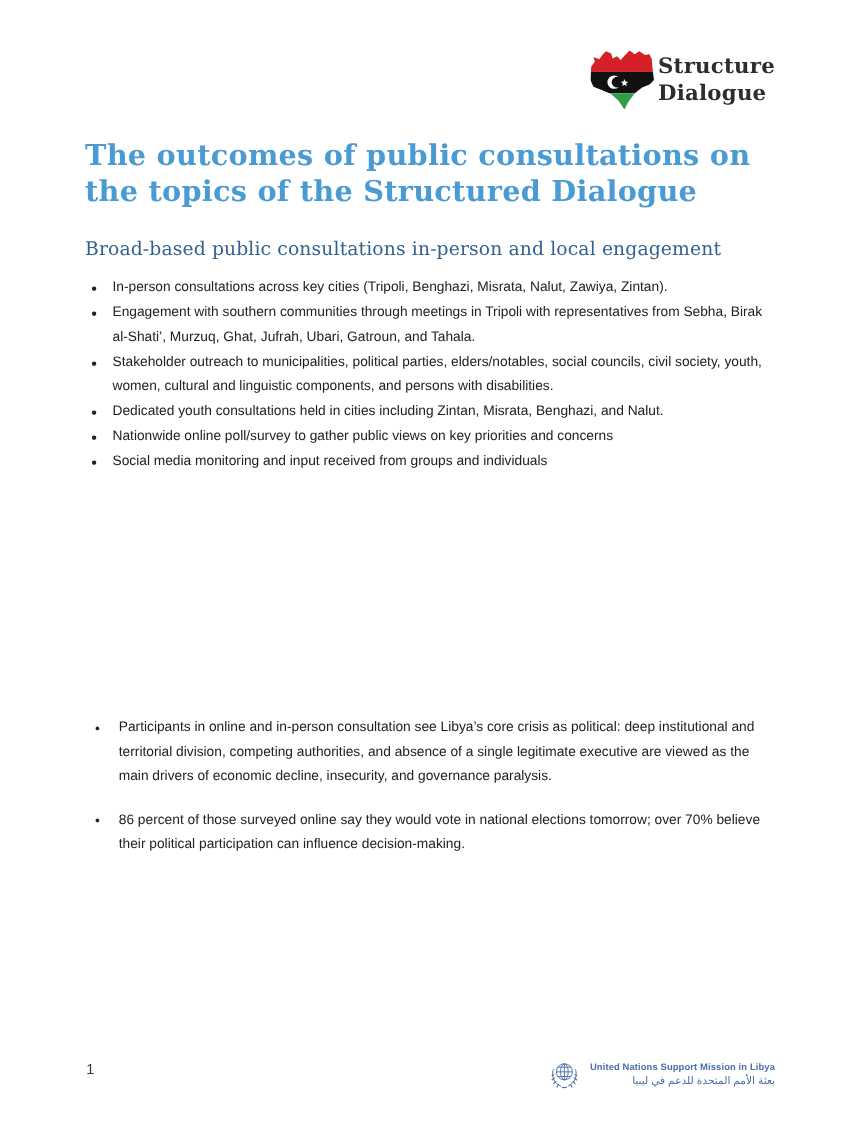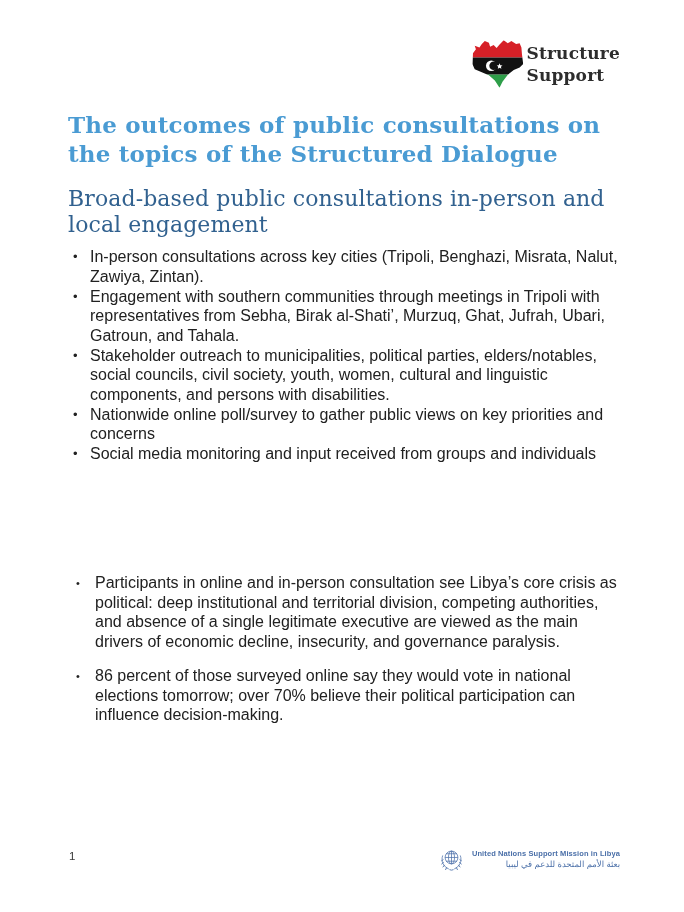--- a/index.html
+++ b/index.html
@@ -38,29 +38,29 @@
   .doc-title{
     position:absolute;left:68px;top:110px;width:560px;
     font-family:"DejaVu Serif","Liberation Serif",serif;
     font-weight:bold;font-size:23px;line-height:29px;
     color:var(--color-title_blue);letter-spacing:.2px;
   }
   .section-1{position:absolute;left:68px;top:186px;width:552px;}
   .section-2{position:absolute;left:68px;top:560px;width:552px;}
   .section-heading{
     font-family:"DejaVu Serif","Liberation Serif",serif;
-    font-weight:normal;font-size:22px;line-height:26px;
+    font-weight:normal;font-size:15px;line-height:26px;
     color:var(--color-heading_blue);letter-spacing:.1px;
   }
   
   ul.bullets{list-style:none;margin-top:9px;}
   ul.bullets li{
     position:relative;
     padding-left:22px;
-    font-size:16px;line-height:19.5px;
+    font-size:11px;line-height:19.5px;
     color:var(--color-body_text);
   }
   ul.bullets li::before{
     content:"\2022";
     position:absolute;left:5px;top:0;
     font-size:13px;
   }
   ul.bullets.tight li{margin-bottom:0.5px;}
   ul.bullets.spaced{margin-top:13px;}
   ul.bullets.spaced li{padding-left:27px;margin-bottom:15px;}
@@ -101,32 +101,33 @@
         <rect x="0" y="0" width="100" height="33" fill="var(--color-flag_red)"></rect>
         <rect x="0" y="33" width="100" height="29" fill="var(--color-flag_black)"></rect>
         <rect x="0" y="62" width="100" height="26" fill="var(--color-flag_green)"></rect>
         <circle cx="42" cy="47" r="9" fill="#ffffff"></circle>
         <circle cx="46" cy="47" r="7.3" fill="var(--color-flag_black)"></circle>
         <path d="M55,41.5 L56.8,45.2 L60.8,45.6 L57.8,48.2 L58.7,52 L55.3,50 L51.9,52 L52.8,48.2 L49.9,45.6 L53.9,45.2 Z" fill="#ffffff" transform="scale(0.9) translate(7,6)"></path>
       </g>
     </svg>
     <div class="brand-text">
       <div>Structure</div>
-      <div>Support</div>
+      <div>Dialogue</div>
     </div>
   </div>
 
   <h1 class="doc-title">The outcomes of public consultations on the topics of the Structured Dialogue</h1>
 
   <section class="section-1">
     <h2 class="section-heading">Broad-based public consultations in-person and local engagement</h2>
     <ul class="bullets tight">
         <li>In-person consultations across key cities (Tripoli, Benghazi, Misrata, Nalut, Zawiya, Zintan).</li>
         <li>Engagement with southern communities through meetings in Tripoli with representatives from Sebha, Birak al-Shati’, Murzuq, Ghat, Jufrah, Ubari, Gatroun, and Tahala.</li>
         <li>Stakeholder outreach to municipalities, political parties, elders/notables, social councils, civil society, youth, women, cultural and linguistic components, and persons with disabilities.</li>
+        <li>Dedicated youth consultations held in cities including Zintan, Misrata, Benghazi, and Nalut.</li>
         <li>Nationwide online poll/survey to gather public views on key priorities and concerns</li>
         <li>Social media monitoring and input received from groups and individuals</li>
       </ul>
   </section>
 
   <section class="section-2">
     <ul class="bullets spaced">
         <li>Participants in online and in-person consultation see Libya’s core crisis as political: deep institutional and territorial division, competing authorities, and absence of a single legitimate executive are viewed as the main drivers of economic decline, insecurity, and governance paralysis.</li>
         <li>86 percent of those surveyed online say they would vote in national elections tomorrow; over 70% believe their political participation can influence decision-making.</li>
       </ul>

